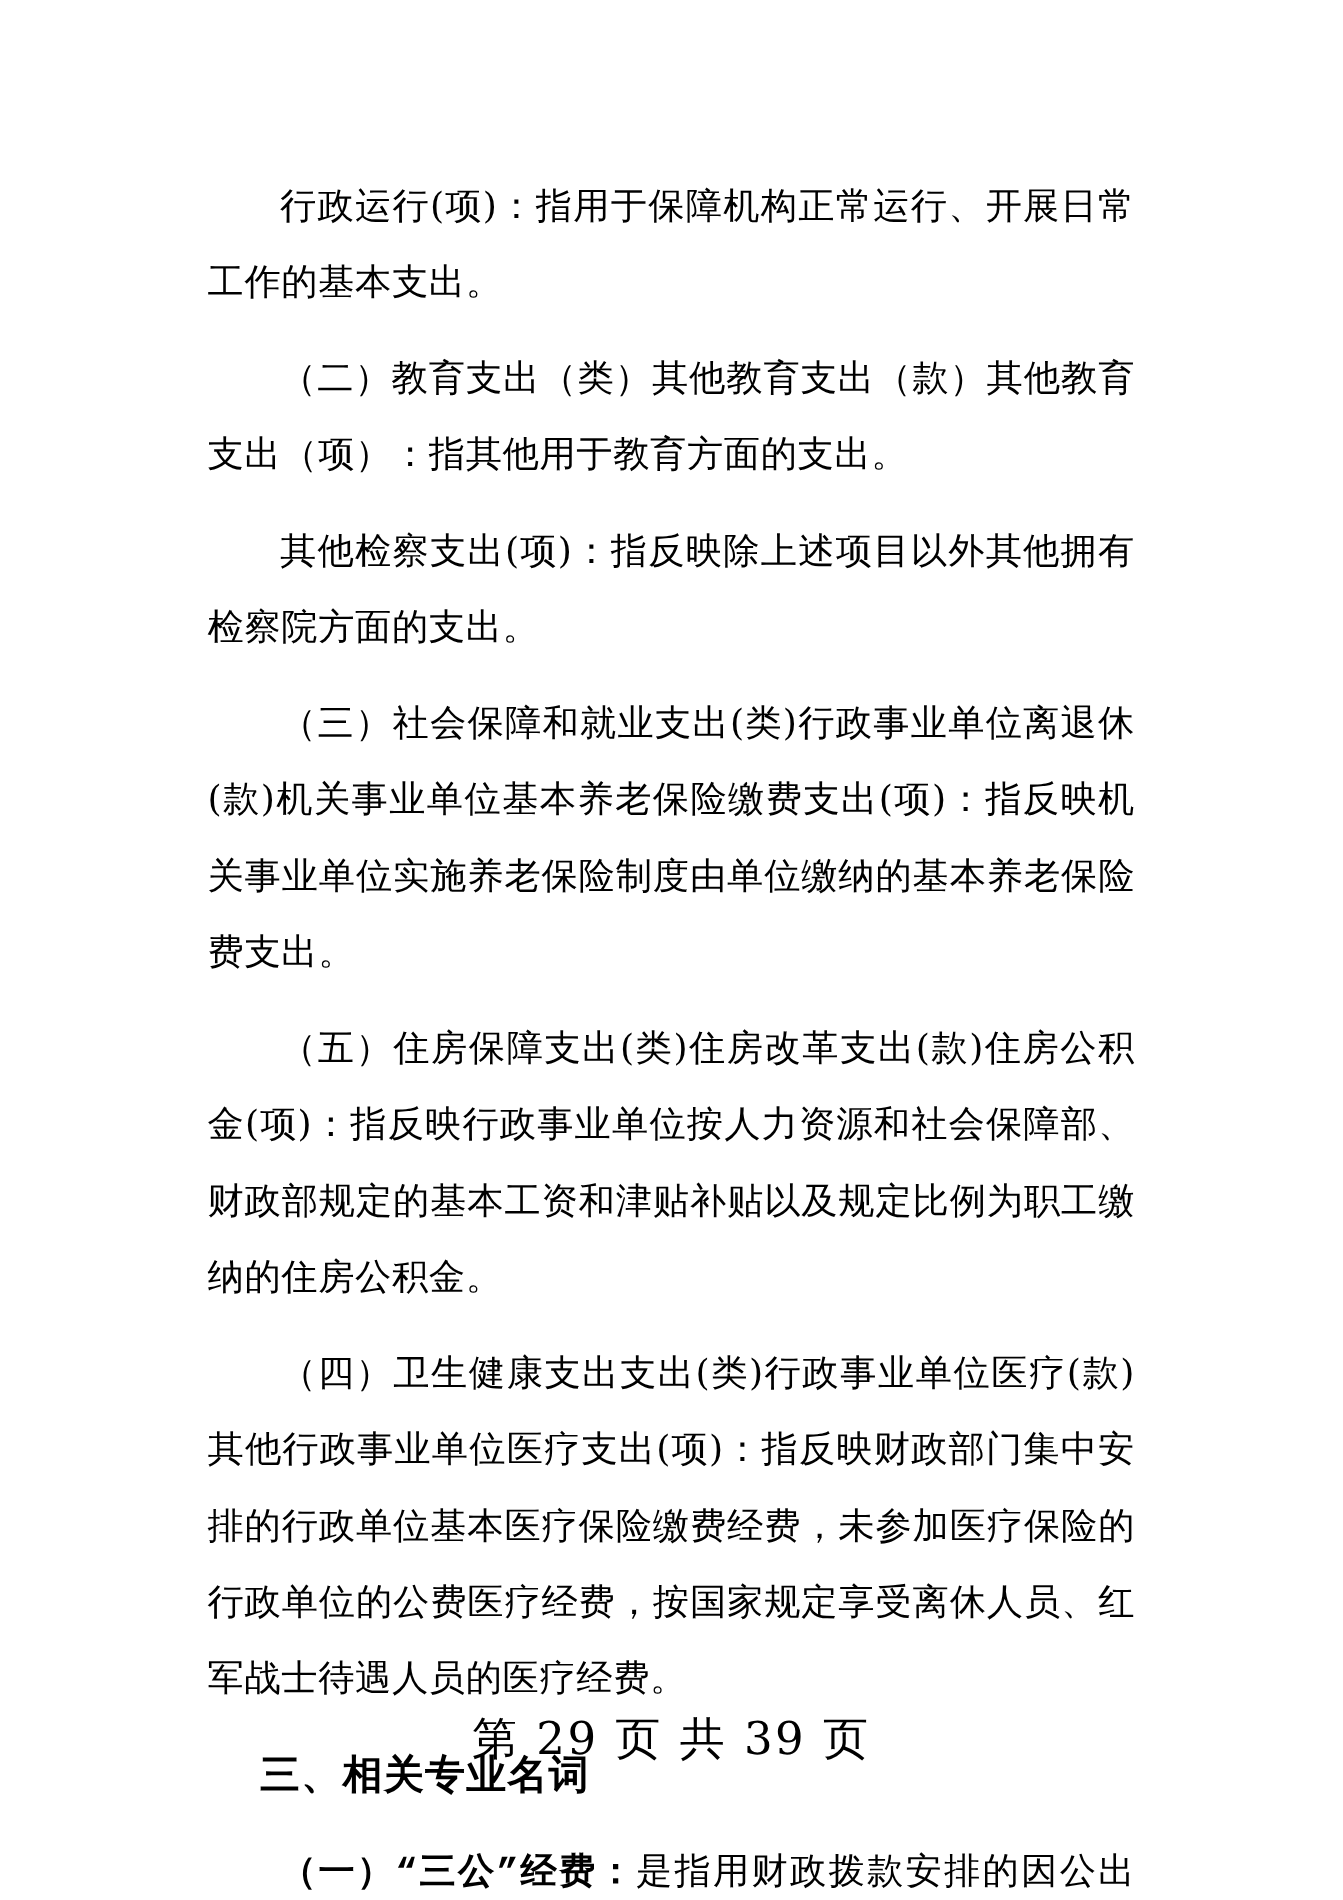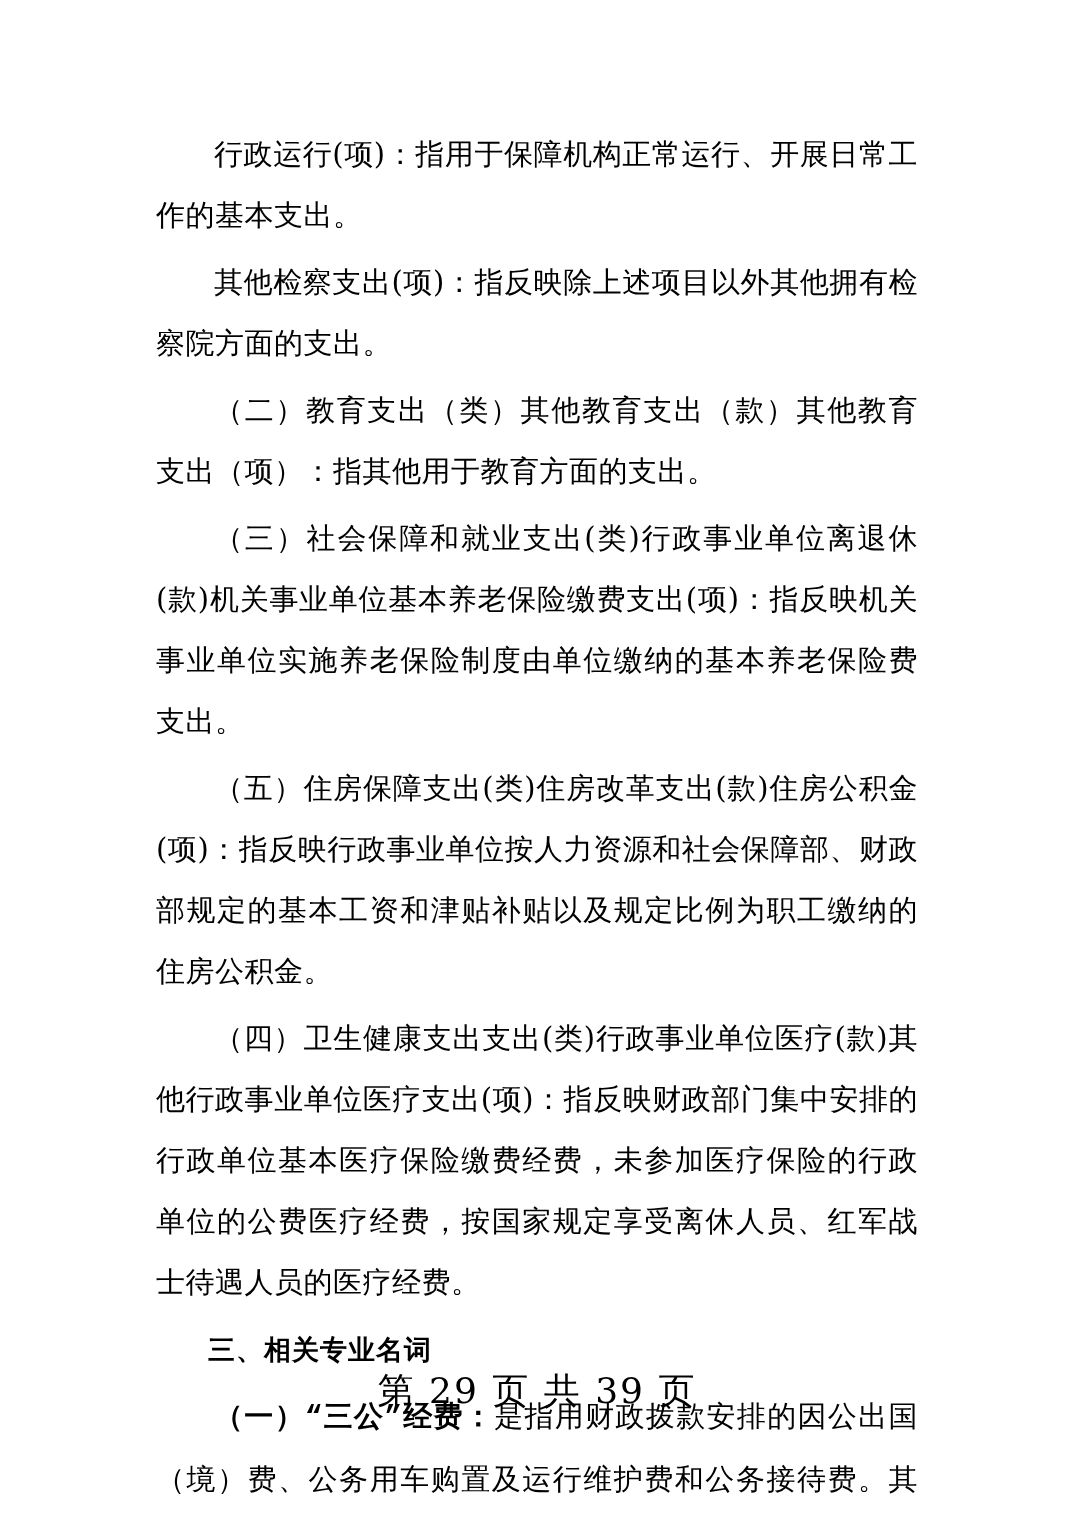--- a/index.html
+++ b/index.html
@@ -22,29 +22,29 @@
     padding: 118px 150px 0 150px;
   }
   .body-text {
     font-size: 29px;
     line-height: 61px;
     text-align: justify;
     text-justify: inter-ideograph;
     letter-spacing: 0.5px;
   }
   .para {
-    margin: 6px;
+    margin: 16px;
     text-indent: 58px;
   }
   .heading {
     margin: 0;
     text-indent: 58px;
     font-weight: bold;
     font-family: "DejaVu Sans", "Liberation Sans", sans-serif;
-    font-size: 27px;
+    font-size: 32px;
     line-height: 61px;
     letter-spacing: 1px;
   }
   .bold-inline {
     font-weight: bold;
     font-family: Liberation Mono, monospace;
   }
   .footer {
     position: absolute;
     left: 0;
@@ -55,22 +55,22 @@
     font-family: "DejaVu Serif", "Liberation Serif", serif;
     letter-spacing: 2px;
   }
 </style>
 </head>
 <body>
 
 <div class="page">
   <div class="body-text">
     <p class="para">行政运行(项)：指用于保障机构正常运行、开展日常工作的基本支出。</p>
+    <p class="para">（二）教育支出（类）其他教育支出（款）其他教育支出（项）：指其他用于教育方面的支出。</p>
     <p class="para">其他检察支出(项)：指反映除上述项目以外其他拥有检察院方面的支出。</p>
-    <p class="para">（二）教育支出（类）其他教育支出（款）其他教育支出（项）：指其他用于教育方面的支出。</p>
     <p class="para">（三）社会保障和就业支出(类)行政事业单位离退休(款)机关事业单位基本养老保险缴费支出(项)：指反映机关事业单位实施养老保险制度由单位缴纳的基本养老保险费支出。</p>
     <p class="para">（五）住房保障支出(类)住房改革支出(款)住房公积金(项)：指反映行政事业单位按人力资源和社会保障部、财政部规定的基本工资和津贴补贴以及规定比例为职工缴纳的住房公积金。</p>
     <p class="para">（四）卫生健康支出支出(类)行政事业单位医疗(款)其他行政事业单位医疗支出(项)：指反映财政部门集中安排的行政单位基本医疗保险缴费经费，未参加医疗保险的行政单位的公费医疗经费，按国家规定享受离休人员、红军战士待遇人员的医疗经费。</p>
     <p class="heading">三、相关专业名词</p>
     <p class="para"><span class="bold-inline">（一）“三公”经费：</span><span>是指用财政拨款安排的因公出国（境）费、公务用车购置及运行维护费和公务接待费。其中，因公出国（境）费反映单位公务出国（境）的国际旅费、国</span></p>
   </div>
   <div class="footer">第 29 页 共 39 页</div>
 </div>
 
 </body></html>

